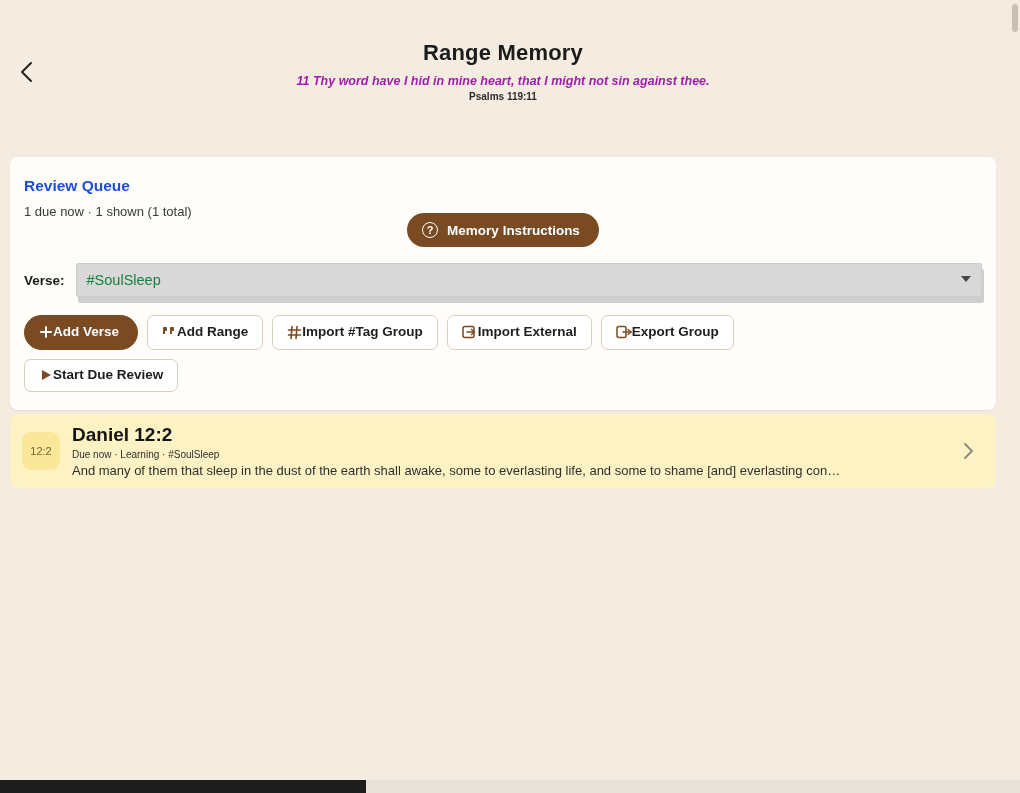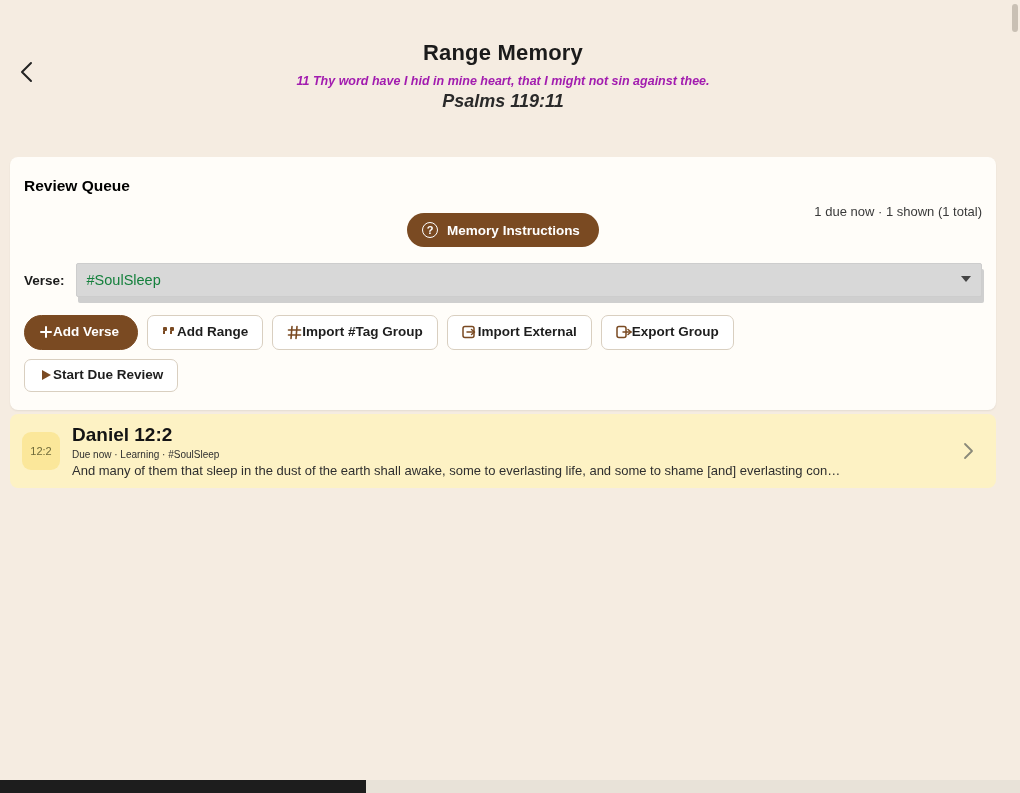--- a/index.html
+++ b/index.html
@@ -74,48 +74,46 @@
   }
   .verse-line {
     margin-top: 7px;
     font-size: 12.5px;
     font-style: italic;
     font-weight: bold;
     color: #a21caf;
     line-height: 1.32;
   }
   .verse-ref {
-    font-size: 18px;
-    font-style: italic;
+    font-size: 10px;
     font-weight: bold;
     color: #2a2a2a;
     line-height: 1.32;
   }
   
   .queue-card {
     position: absolute;
     left: 10px;
     top: 157px;
     width: 986px;
     background: #fffdf9;
     border-radius: 8px;
     box-shadow: 0 1px 2px rgba(0,0,0,0.07);
     padding: 14px 14px 18px 14px;
   }
   .queue-title {
     font-size: 15.5px;
     font-weight: bold;
-    color: #000000;
+    color: #1d4ed8;
     margin: 6px 0 0 0;
   }
   .queue-sub {
     font-size: 13px;
     color: #3a3a3a;
     margin-top: 9px;
-    text-align: right;
   }
   .instructions-wrap {
     display: flex;
     justify-content: center;
     margin-top: -6px;
   }
   .instructions-btn {
     display: inline-flex;
     align-items: center;
     gap: 9px;

